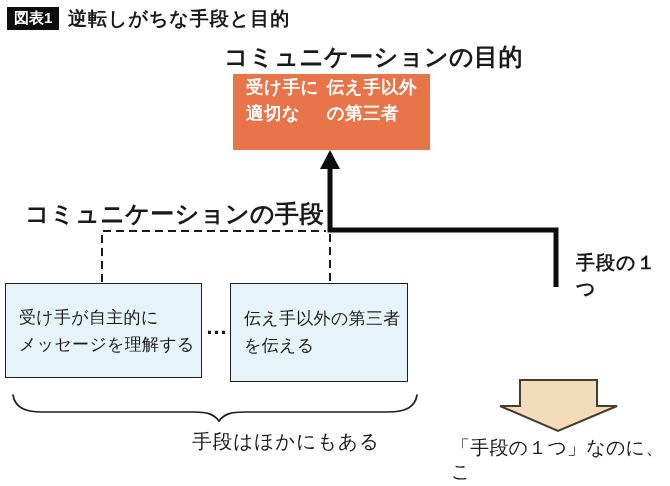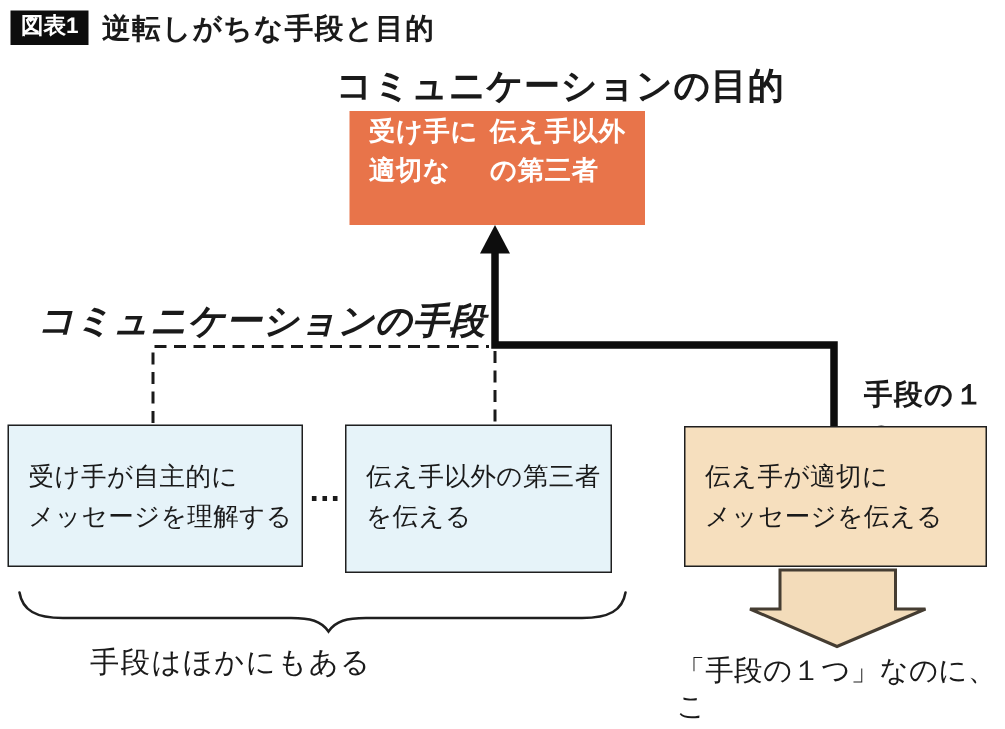--- a/index.html
+++ b/index.html
@@ -24,21 +24,21 @@
   .mean-box{
     border:1.6px solid #1f1f1f;box-sizing:border-box;
     display:flex;flex-direction:column;justify-content:center;
     padding-left:13px;
   }
   .mean-box .ln{font-size:17px;line-height:27px;letter-spacing:0.3px;}
   .blue{background:var(--c-light_blue);}
   .peach{background:var(--c-peach);}
   .ellipsis{font-size:22px;font-weight:bold;letter-spacing:1px;}
   .one-label{font-size:19px;font-weight:bold;letter-spacing:1px;}
-  .brace-label{font-size:19.5px;letter-spacing:1px;text-align:left;}
+  .brace-label{font-size:19.5px;letter-spacing:1px;text-align:right;}
   .note{font-size:19px;line-height:24px;letter-spacing:0.2px;}
 </style>
 </head>
 <body>
 
 <div id="stage">
 
   <svg id="connector-layer" viewBox="0 0 670 486" xmlns="http://www.w3.org/2000/svg">
 
     <path d="M102 282 L102 231 L326 231 M330 234 L330 281" fill="none" stroke="#1a1a1a" stroke-width="2" stroke-dasharray="8 5"></path>
@@ -53,39 +53,35 @@
 
   <div class="abs badge" style="left:7px;top:7px;">図表1</div>
   <div class="abs fig-title" style="left:68px;top:6px;">逆転しがちな手段と目的</div>
 
   <div class="abs heading" style="left:224px;top:41px;">コミュニケーションの目的</div>
   <div class="abs goal-box">
     <span class="ln">受け手に適切な</span>
     <span class="ln">伝え手以外の第三者</span>
   </div>
 
-  <div class="abs heading" style="left:25px;top:198px;font-style:italic;">コミュニケーションの手段</div>
+  <div class="abs heading" style="left:25px;top:198px;">コミュニケーションの手段</div>
   <div class="abs one-label" style="left:576px;top:250px;">手段の１つ</div>
 
   <div class="abs mean-box blue" style="left:5px;top:283px;width:197px;height:95px;">
     <span class="ln">受け手が自主的に</span>
     <span class="ln">メッセージを理解する</span>
   </div>
 
   <div class="abs ellipsis" style="left:204px;top:314px;width:26px;text-align:center;">…</div>
 
   <div class="abs mean-box blue" style="left:230px;top:283px;width:178px;height:99px;font-family:Liberation Mono, monospace;">
     <span class="ln">伝え手以外の第三者</span>
     <span class="ln">を伝える</span>
   </div>
 
-  <div class="abs mean-box peach" style="left:456px;top:284px;width:202px;height:94px;">
-    <span class="ln">伝え手が適切に</span>
-    <span class="ln">メッセージを伝える</span>
-  </div>
 
   <div class="abs brace-label" style="left:60px;top:428px;width:320px;">手段はほかにもある</div>
 
   <div class="abs note" style="left:451px;top:436px;width:219px;">
     <div>「手段の１つ」なのに、こ</div>
     <div>れが目的になってしまう</div>
   </div>
 
 </div>
 

